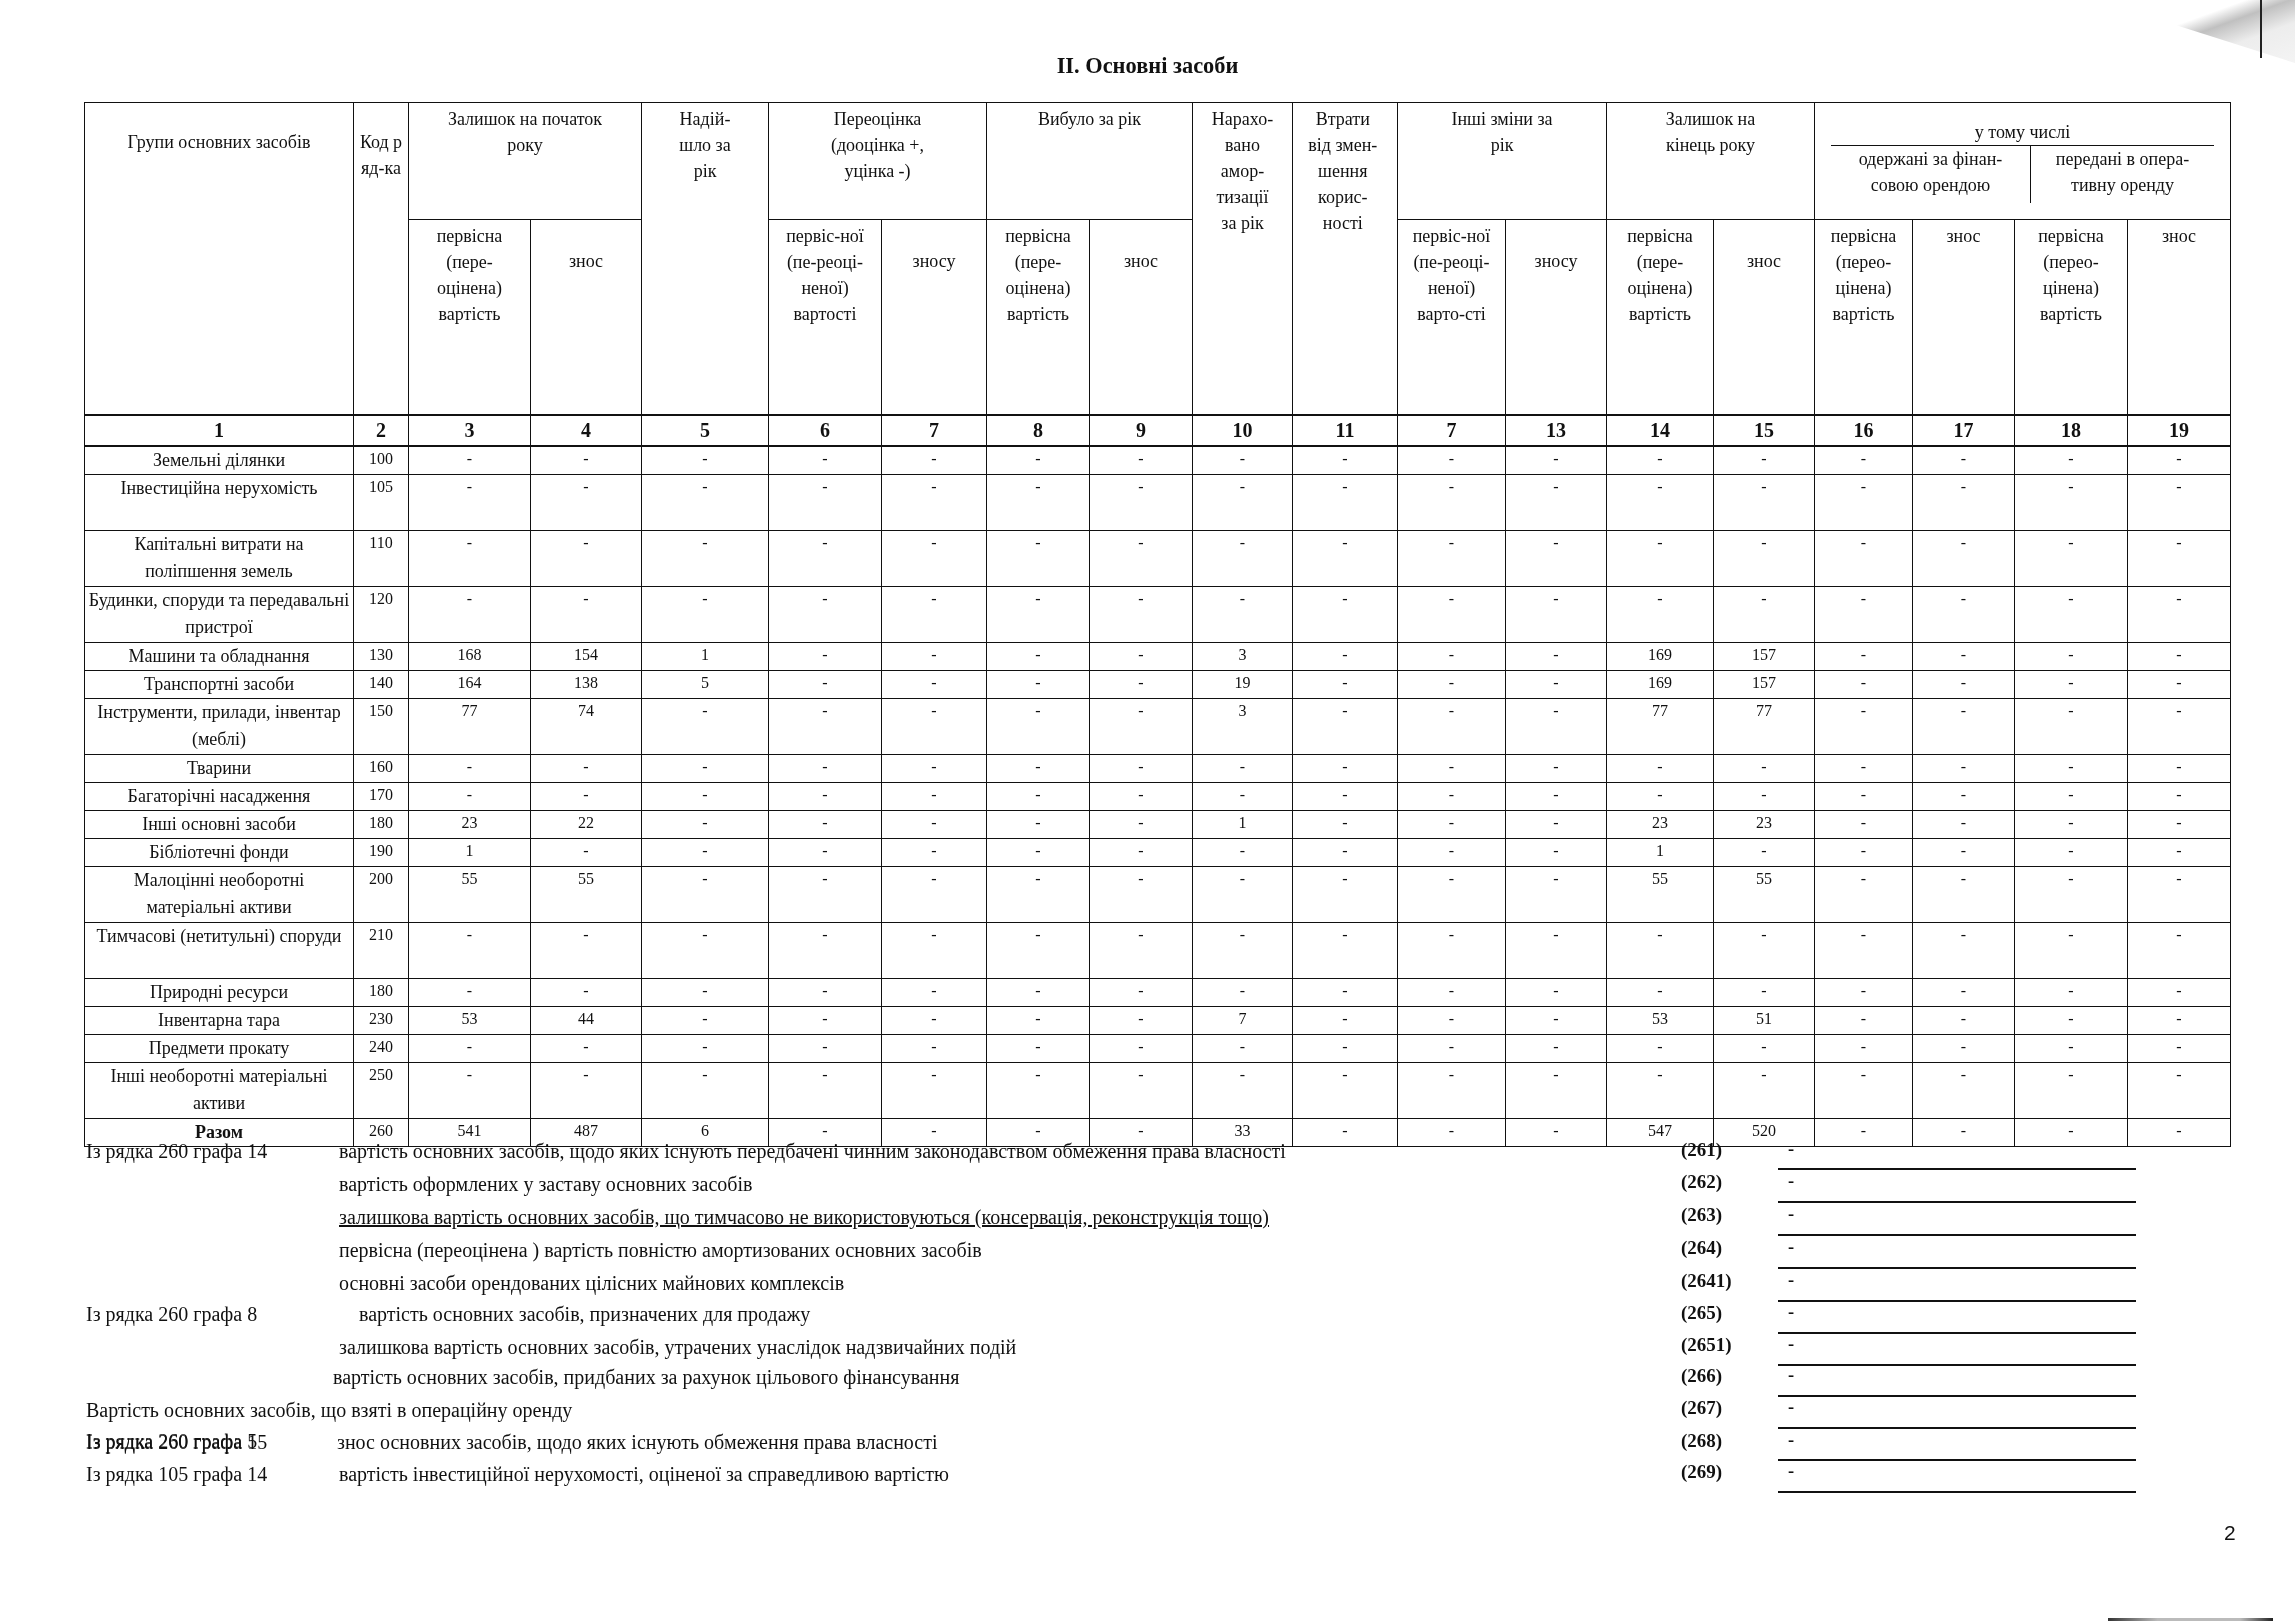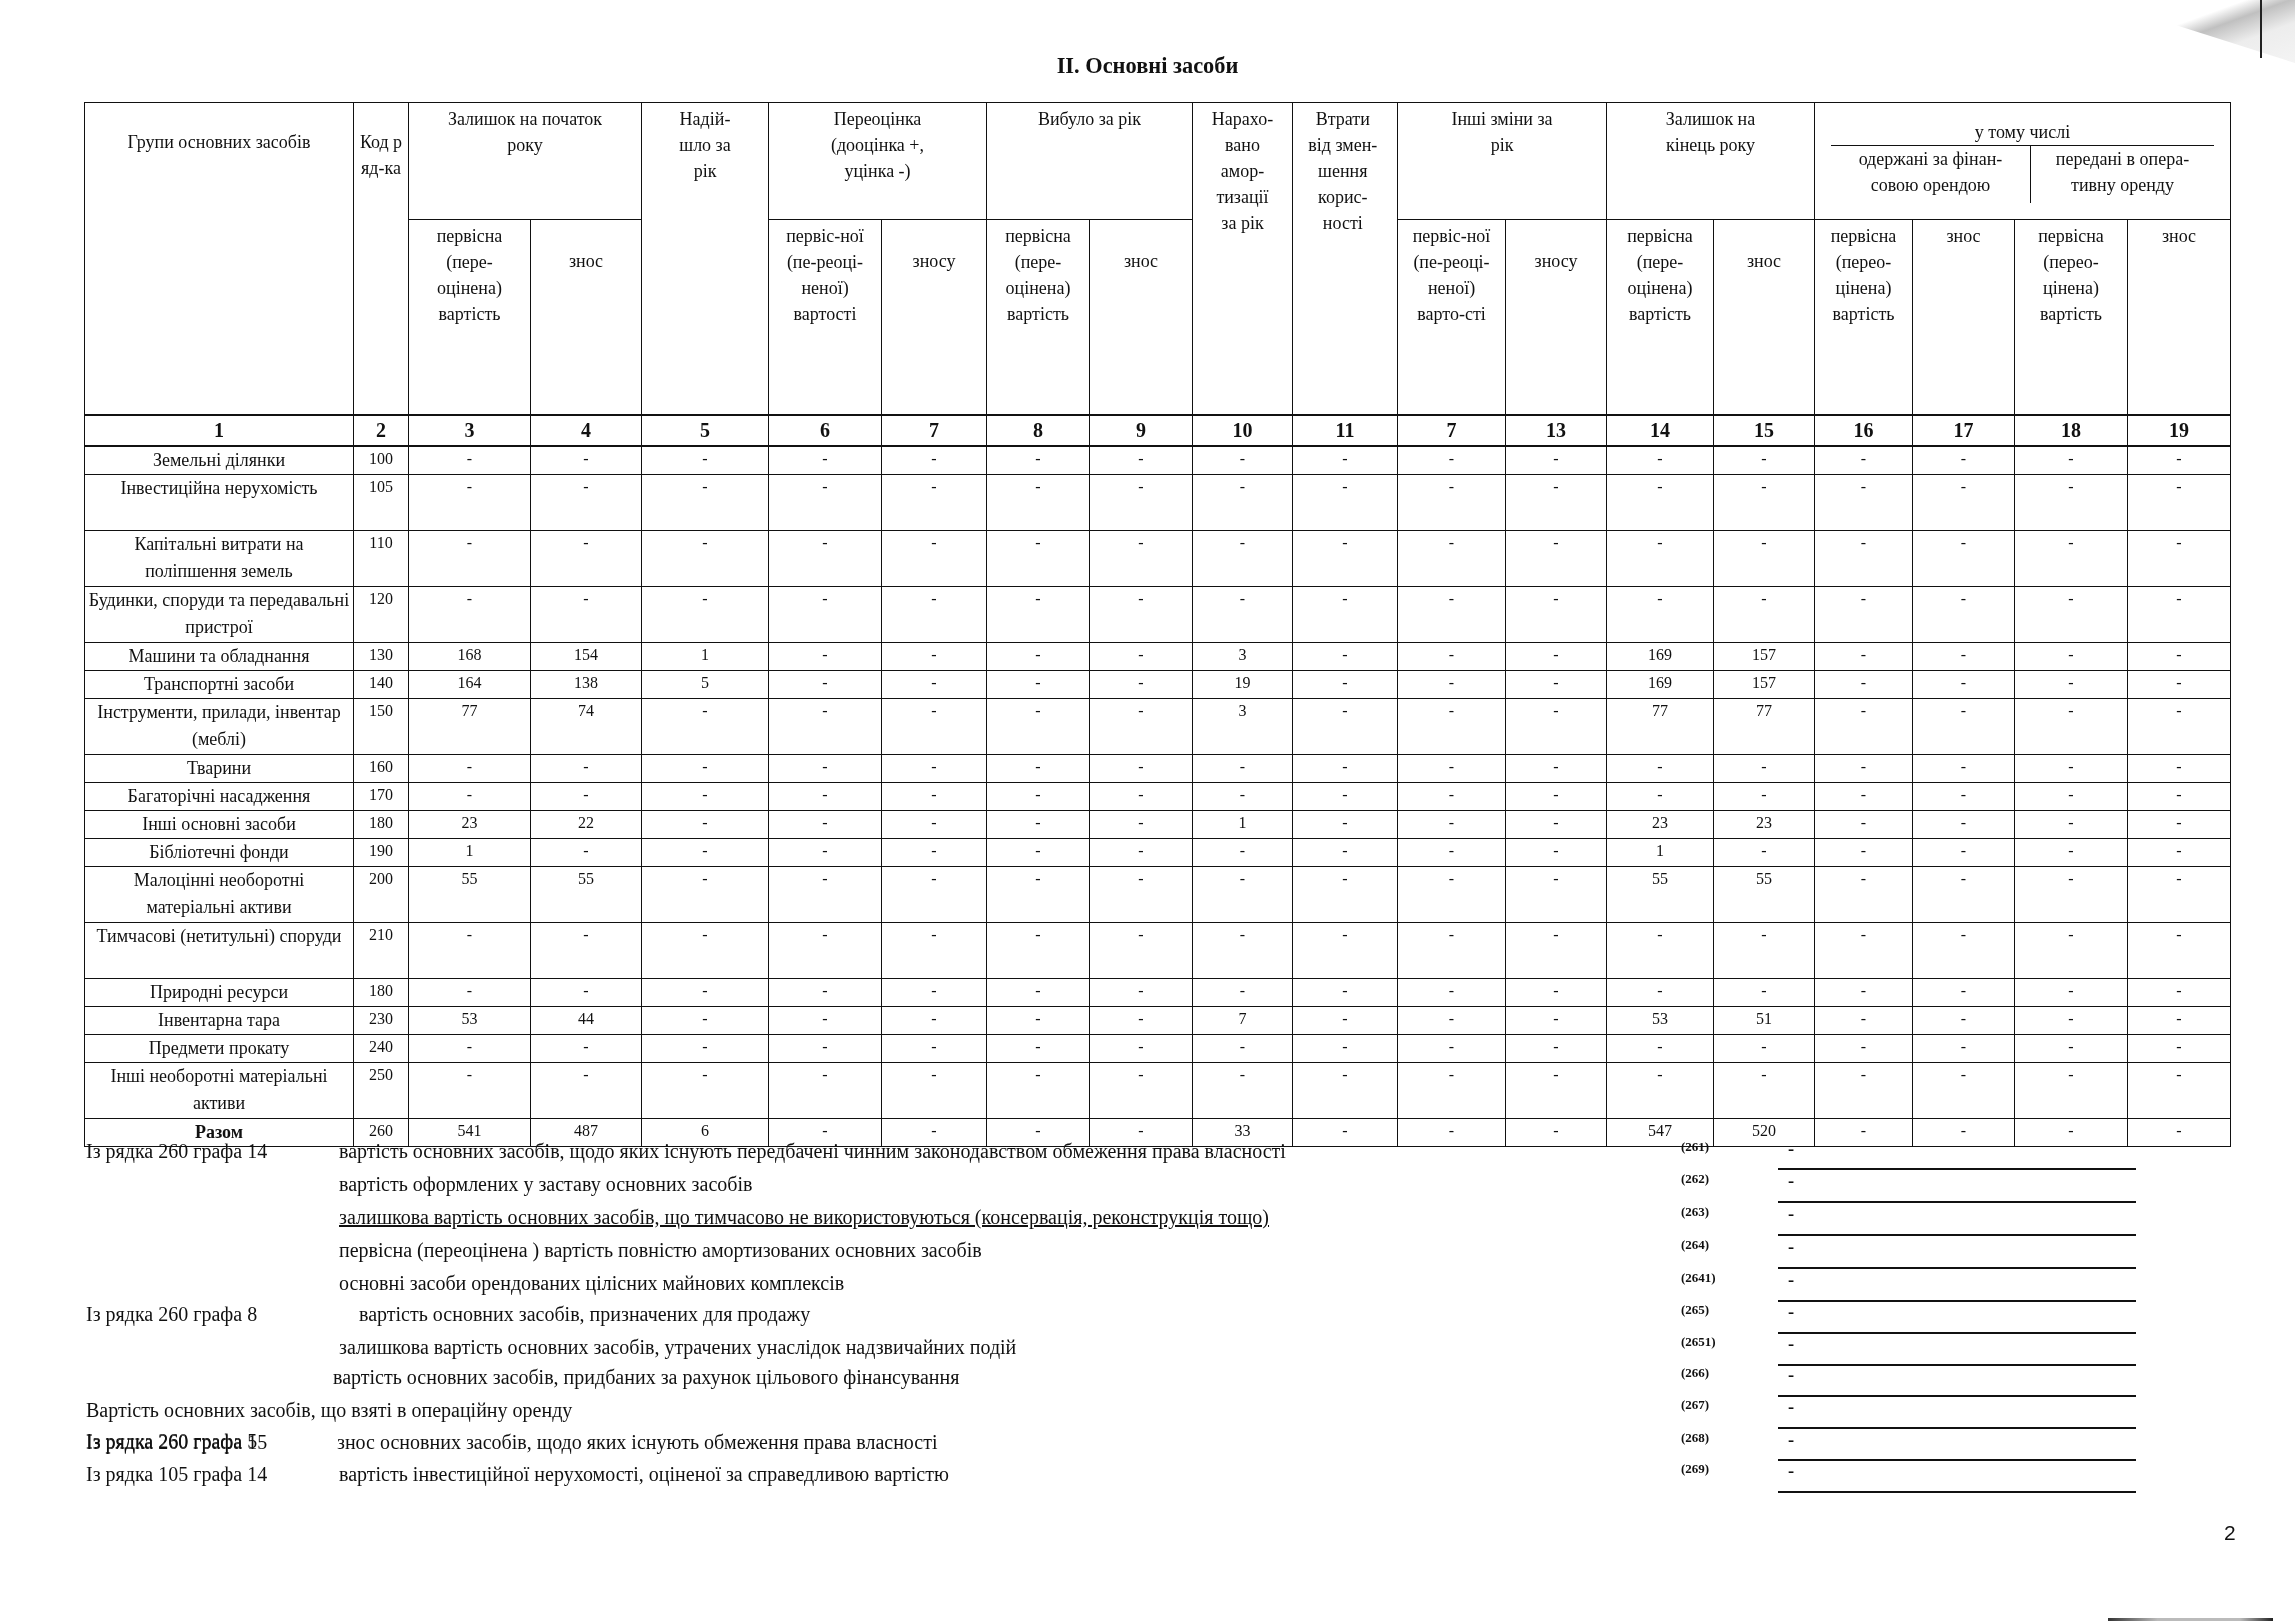--- a/index.html
+++ b/index.html
@@ -32,21 +32,21 @@
   tr.hdr2 th { height: 166px; padding-top: 2.6px; }
   tr.colnums td { height: 26px; font-weight: bold; font-size: 20px; vertical-align: middle; border-top-width: 2.6px; border-bottom-width: 2.6px; }
   tr.r1 td { height: 26px; }
   tr.r2 td { height: 55px; }
   td.name { text-align: left; padding-left: 5.3px; font-size: 18px; line-height: 1.5; }
   td.code { font-weight: bold; font-size: 16px; }
   td.val { font-size: 16px; }
   tr.total td.name { font-weight: bold; margin-top: 12px; }
   .foot { position: absolute; left: 0; top: 0; font-size: 20px; }
   .fl { position: absolute; white-space: nowrap; }
-  .fcode { position: absolute; white-space: nowrap; font-weight: bold; font-size: 13px; }
+  .fcode { position: absolute; white-space: nowrap; font-weight: bold; font-size: 19px; }
   .fdash { position: absolute; font-weight: bold; font-size: 18.4px; }
   .fline { position: absolute; height: 2px; background: #111; width: 358px; }
   .pagenum { position: absolute; left: 2224px; top: 1521px; font-family: "Liberation Sans", sans-serif; font-size: 21px; }
   .bottom-bar { position: absolute; left: 2108px; top: 1618px; width: 165px; height: 3.3px; background: linear-gradient(90deg, #333, #bbb 30%, #bbb 80%, #222); }
 </style>
 </head>
 <body>
 
 <div class="fold"></div>
 <div class="fold-edge"></div>

